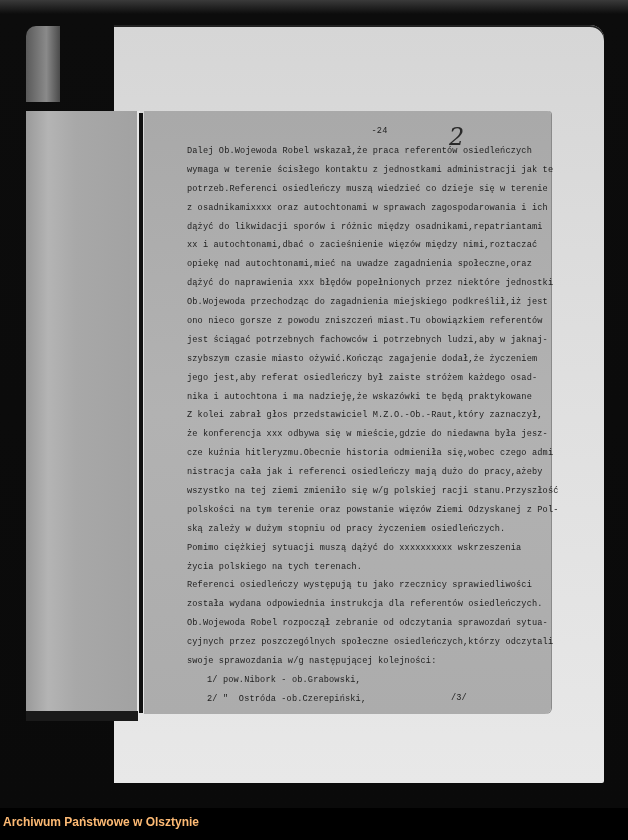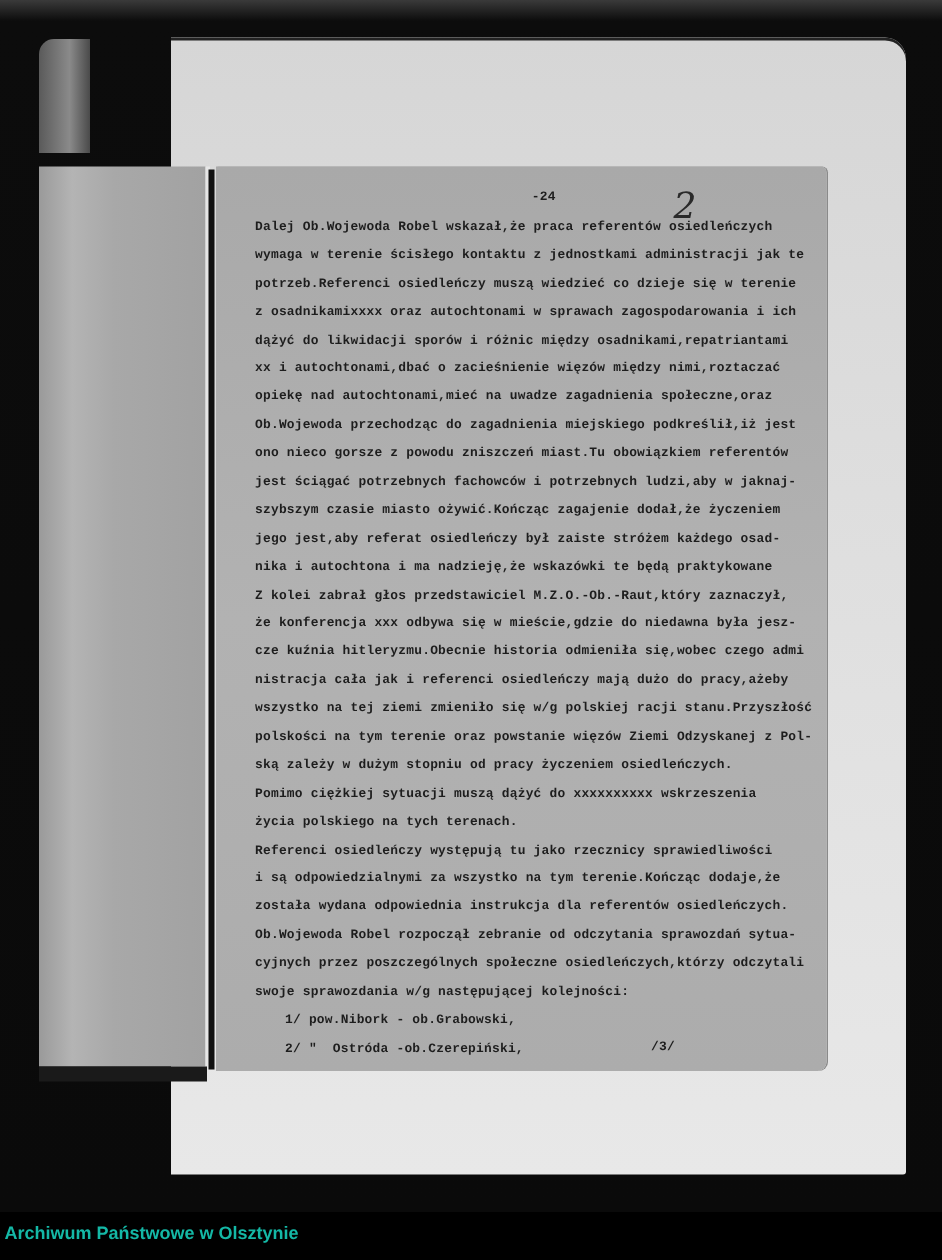--- a/index.html
+++ b/index.html
@@ -36,43 +36,43 @@
       position: absolute; left: 139px; top: 113px; width: 4px; height: 600px;
       background: #111;
     }
     .main-page {
       position: absolute; left: 144px; top: 111px; width: 407px; height: 603px;
       background: linear-gradient(180deg, #a9a9a9 0%, #b2b2b2 50%, #acacac 100%);
       border-radius: 0 4px 6px 0;
       box-shadow: 1px 0 0 #8a8a8a;
     }
     .typed {
-      position: absolute; left: 26px; top: 14px; width: 375px;
+      position: absolute; left: 43px; top: 14px; width: 375px;
       font-family: "Liberation Mono", monospace;
-      font-size: 8.6px; font-weight: bold; color: #1d1d1d;
+      font-size: 8.6px; font-weight: normal; color: #1d1d1d;
       letter-spacing: 0.15px;
     }
     .page-number {
       text-align: center; margin: 0 0 0 0; height: 12px; line-height: 12px;
       padding-left: 10px;
     }
     .handwritten-mark {
       position: absolute; left: 305px; top: 12px;
       font-family: "DejaVu Serif", serif; font-style: italic;
       font-size: 24px; font-weight: normal; color: #2a2a2a;
     }
     .line {
       height: 18.9px; line-height: 18.9px; white-space: pre; overflow: hidden;
     }
     .first-line { margin-top: 5px; }
     .indent-list { padding-left: 20px; }
     .continuation { position: absolute; left: 264px; top: 568px; }
     .caption {
       position: absolute; left: 3px; top: 815px;
-      color: #14b8a6; font-size: 12px; font-weight: bold;
+      color: #fdba74; font-size: 12px; font-weight: bold;
       font-family: "Liberation Sans", sans-serif;
     }
   </style>
 </head>
 <body>
 
 <div class="scan">
   <div class="left-strip"></div>
   <div class="backing-sheet"></div>
   <div class="left-page"></div>
@@ -83,37 +83,37 @@
     <div class="handwritten-mark">2</div>
     <div class="typed">
       <div class="page-number">-24</div>
       <div class="line first-line">Dalej Ob.Wojewoda Robel wskazał,że praca referentów osiedleńczych</div>
       <div class="line">wymaga w terenie ścisłego kontaktu z jednostkami administracji jak te</div>
       <div class="line">potrzeb.Referenci osiedleńczy muszą wiedzieć co dzieje się w terenie</div>
       <div class="line">z osadnikamixxxx oraz autochtonami w sprawach zagospodarowania i ich</div>
       <div class="line">dążyć do likwidacji sporów i różnic między osadnikami,repatriantami</div>
       <div class="line">xx i autochtonami,dbać o zacieśnienie więzów między nimi,roztaczać</div>
       <div class="line">opiekę nad autochtonami,mieć na uwadze zagadnienia społeczne,oraz</div>
+      <div class="line">dążyć do naprawienia xxx błędów popełnionych przez niektóre jednostki</div>
       <div class="line">Ob.Wojewoda przechodząc do zagadnienia miejskiego podkreślił,iż jest</div>
       <div class="line">ono nieco gorsze z powodu zniszczeń miast.Tu obowiązkiem referentów</div>
       <div class="line">jest ściągać potrzebnych fachowców i potrzebnych ludzi,aby w jaknaj-</div>
       <div class="line">szybszym czasie miasto ożywić.Kończąc zagajenie dodał,że życzeniem</div>
       <div class="line">jego jest,aby referat osiedleńczy był zaiste stróżem każdego osad-</div>
       <div class="line">nika i autochtona i ma nadzieję,że wskazówki te będą praktykowane</div>
       <div class="line">Z kolei zabrał głos przedstawiciel M.Z.O.-Ob.-Raut,który zaznaczył,</div>
       <div class="line">że konferencja xxx odbywa się w mieście,gdzie do niedawna była jesz-</div>
       <div class="line">cze kuźnia hitleryzmu.Obecnie historia odmieniła się,wobec czego admi</div>
       <div class="line">nistracja cała jak i referenci osiedleńczy mają dużo do pracy,ażeby</div>
       <div class="line">wszystko na tej ziemi zmieniło się w/g polskiej racji stanu.Przyszłość</div>
       <div class="line">polskości na tym terenie oraz powstanie więzów Ziemi Odzyskanej z Pol-</div>
       <div class="line">ską zależy w dużym stopniu od pracy życzeniem osiedleńczych.</div>
       <div class="line">Pomimo ciężkiej sytuacji muszą dążyć do xxxxxxxxxx wskrzeszenia</div>
       <div class="line">życia polskiego na tych terenach.</div>
       <div class="line">Referenci osiedleńczy występują tu jako rzecznicy sprawiedliwości</div>
-      <div class="line">i są odpowiedzialnymi za wszystko na tym terenie.Kończąc dodaje,że</div>
       <div class="line">została wydana odpowiednia instrukcja dla referentów osiedleńczych.</div>
       <div class="line">Ob.Wojewoda Robel rozpoczął zebranie od odczytania sprawozdań sytua-</div>
       <div class="line">cyjnych przez poszczególnych społeczne osiedleńczych,którzy odczytali</div>
       <div class="line">swoje sprawozdania w/g następującej kolejności:</div>
       <div class="line indent-list">1/ pow.Nibork - ob.Grabowski,</div>
       <div class="line indent-list">2/ "  Ostróda -ob.Czerepiński,</div>
       <div class="continuation">/3/</div>
     </div>
   </div>
 </div>

